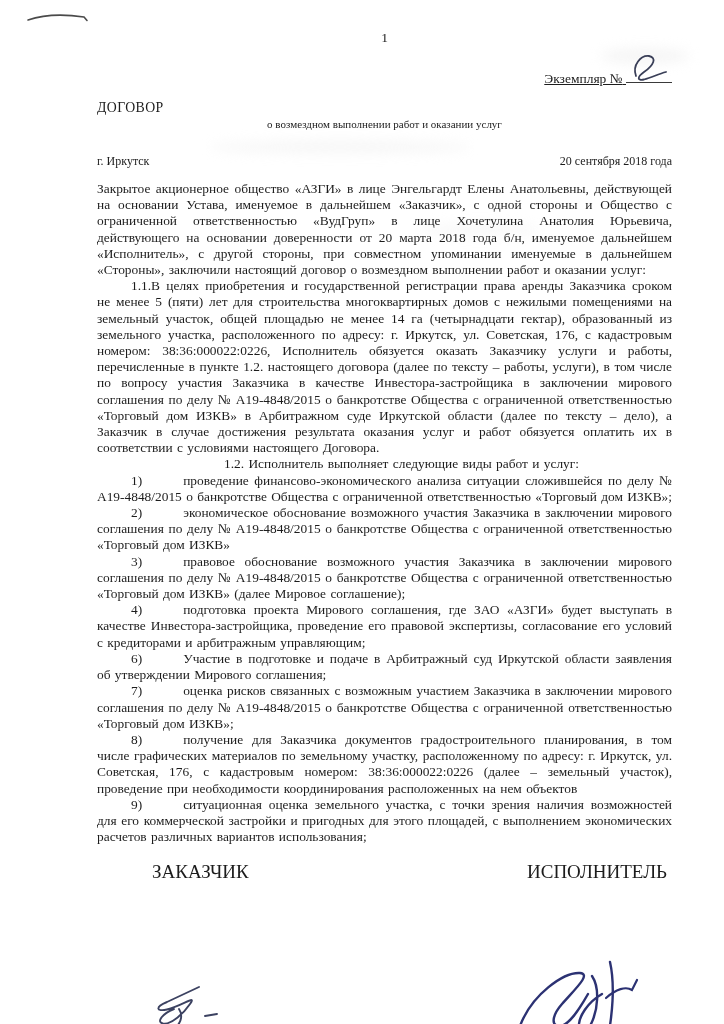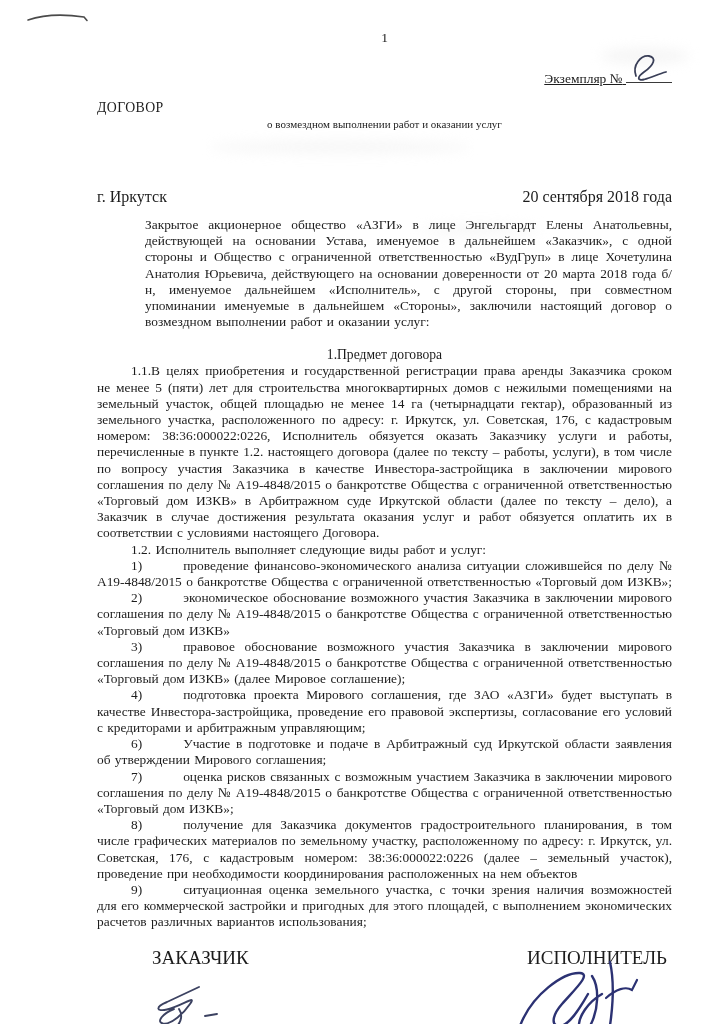--- a/index.html
+++ b/index.html
@@ -22,28 +22,28 @@
     text-decoration:underline;
   }
   .copy-blank{
     display:inline-block;width:46px;border-bottom:1.2px solid #3a3a3a;
     height:14px;position:relative;vertical-align:baseline;
   }
   .copy-blank svg{position:absolute;left:2px;top:-16px;}
   .doc-title{margin-top:10px;font-size:13.8px;line-height:16px;letter-spacing:0.4px;}
   .doc-subtitle{text-align:center;font-size:11px;line-height:17px;}
   .city-date{
-    margin-top:56px;display:flex;justify-content:space-between;
-    font-size:16px;line-height:16px;
+    margin-top:20px;display:flex;justify-content:space-between;
+    font-size:12px;line-height:16px;
   }
   p{margin:0;font-size:13.4px;line-height:16.2px;text-align:justify;word-spacing:1px;}
-  .preamble{margin-top:12px;margin-left:48px;}
+  .preamble{margin-top:12px;}
   .sec-heading{margin-top:17px;text-align:center;font-size:13.6px;line-height:16px;}
   .clause-11{text-indent:34px;}
-  .clause-12{text-indent:34px;text-align:left;}
+  .clause-12{text-indent:34px;text-align:center;}
   .item{text-indent:34px;}
   .item .tab{display:inline-block;width:41px;}
   .signature-row{position:relative;height:16px;margin-top:16px;font-size:19px;}
   .sig-label-left{position:absolute;left:55px;top:0;}
   .sig-label-right{position:absolute;left:430px;top:0;}
   .sig-svg{position:absolute;}
   .pen-mark{position:absolute;left:24px;top:10px;}
   .smudge{position:absolute;border-radius:50%;filter:blur(6px);opacity:.5;pointer-events:none;}
   .s1{left:600px;top:48px;width:90px;height:16px;background:#ededed;}
   .s2{left:210px;top:140px;width:260px;height:14px;background:#f0f0f0;}
@@ -75,21 +75,20 @@
     <div class="doc-title">ДОГОВОР</div>
     <div class="doc-subtitle">о возмездном выполнении работ и оказании услуг</div>
 
     <div class="city-date">
       <span>г. Иркутск</span>
       <span>20  сентября 2018 года</span>
     </div>
 
     <p class="preamble">Закрытое акционерное общество «АЗГИ» в лице Энгельгардт Елены Анатольевны, действующей на основании Устава, именуемое в дальнейшем «Заказчик», с одной стороны и Общество с ограниченной ответственностью «ВудГруп» в лице Хочетулина Анатолия Юрьевича, действующего на основании доверенности от 20 марта 2018 года б/н, именуемое дальнейшем «Исполнитель», с другой стороны, при совместном упоминании именуемые в дальнейшем «Стороны», заключили настоящий  договор о возмездном выполнении работ и оказании услуг:</p>
 
-    <div class="sec-heading">1.Предмет договора</div>
 
     <p class="clause-11">1.1.В целях приобретения и государственной регистрации права аренды Заказчика сроком не менее 5 (пяти) лет для строительства многоквартирных домов с нежилыми помещениями на земельный участок, общей площадью не менее 14 га (четырнадцати гектар), образованный из земельного участка,  расположенного по адресу: г. Иркутск, ул. Советская, 176, с кадастровым номером:  38:36:000022:0226, Исполнитель обязуется оказать Заказчику услуги и работы, перечисленные в пункте 1.2. настоящего договора (далее по тексту – работы, услуги), в том числе по вопросу участия Заказчика в качестве Инвестора-застройщика в заключении мирового соглашения по делу № А19-4848/2015 о банкротстве Общества с ограниченной ответственностью «Торговый дом ИЗКВ» в Арбитражном суде Иркутской области (далее по тексту – дело), а Заказчик в случае достижения результата оказания услуг и работ обязуется оплатить их в соответствии с условиями настоящего Договора.</p>
 
     <p class="clause-12">1.2. Исполнитель выполняет следующие виды работ и услуг:</p>
 
     <p class="item"><span class="num">1)</span><span class="tab"></span><span>проведение финансово-экономического анализа ситуации сложившейся по делу № А19-4848/2015 о банкротстве Общества с ограниченной ответственностью «Торговый дом ИЗКВ»;</span></p>
     <p class="item"><span class="num">2)</span><span class="tab"></span><span>экономическое обоснование возможного участия  Заказчика в заключении мирового соглашения по делу № А19-4848/2015 о банкротстве Общества с ограниченной ответственностью «Торговый дом ИЗКВ»</span></p>
     <p class="item"><span class="num">3)</span><span class="tab"></span><span>правовое обоснование возможного участия  Заказчика в заключении мирового соглашения по делу № А19-4848/2015 о банкротстве Общества с ограниченной ответственностью «Торговый дом ИЗКВ» (далее Мировое соглашение);</span></p>
     <p class="item"><span class="num">4)</span><span class="tab"></span><span>подготовка проекта Мирового соглашения, где ЗАО «АЗГИ» будет выступать в качестве Инвестора-застройщика, проведение его правовой экспертизы, согласование его условий с кредиторами и арбитражным управляющим;</span></p>
     <p class="item"><span class="num">6)</span><span class="tab"></span><span>Участие в подготовке и подаче в Арбитражный суд Иркутской области заявления об утверждении Мирового соглашения;</span></p>

